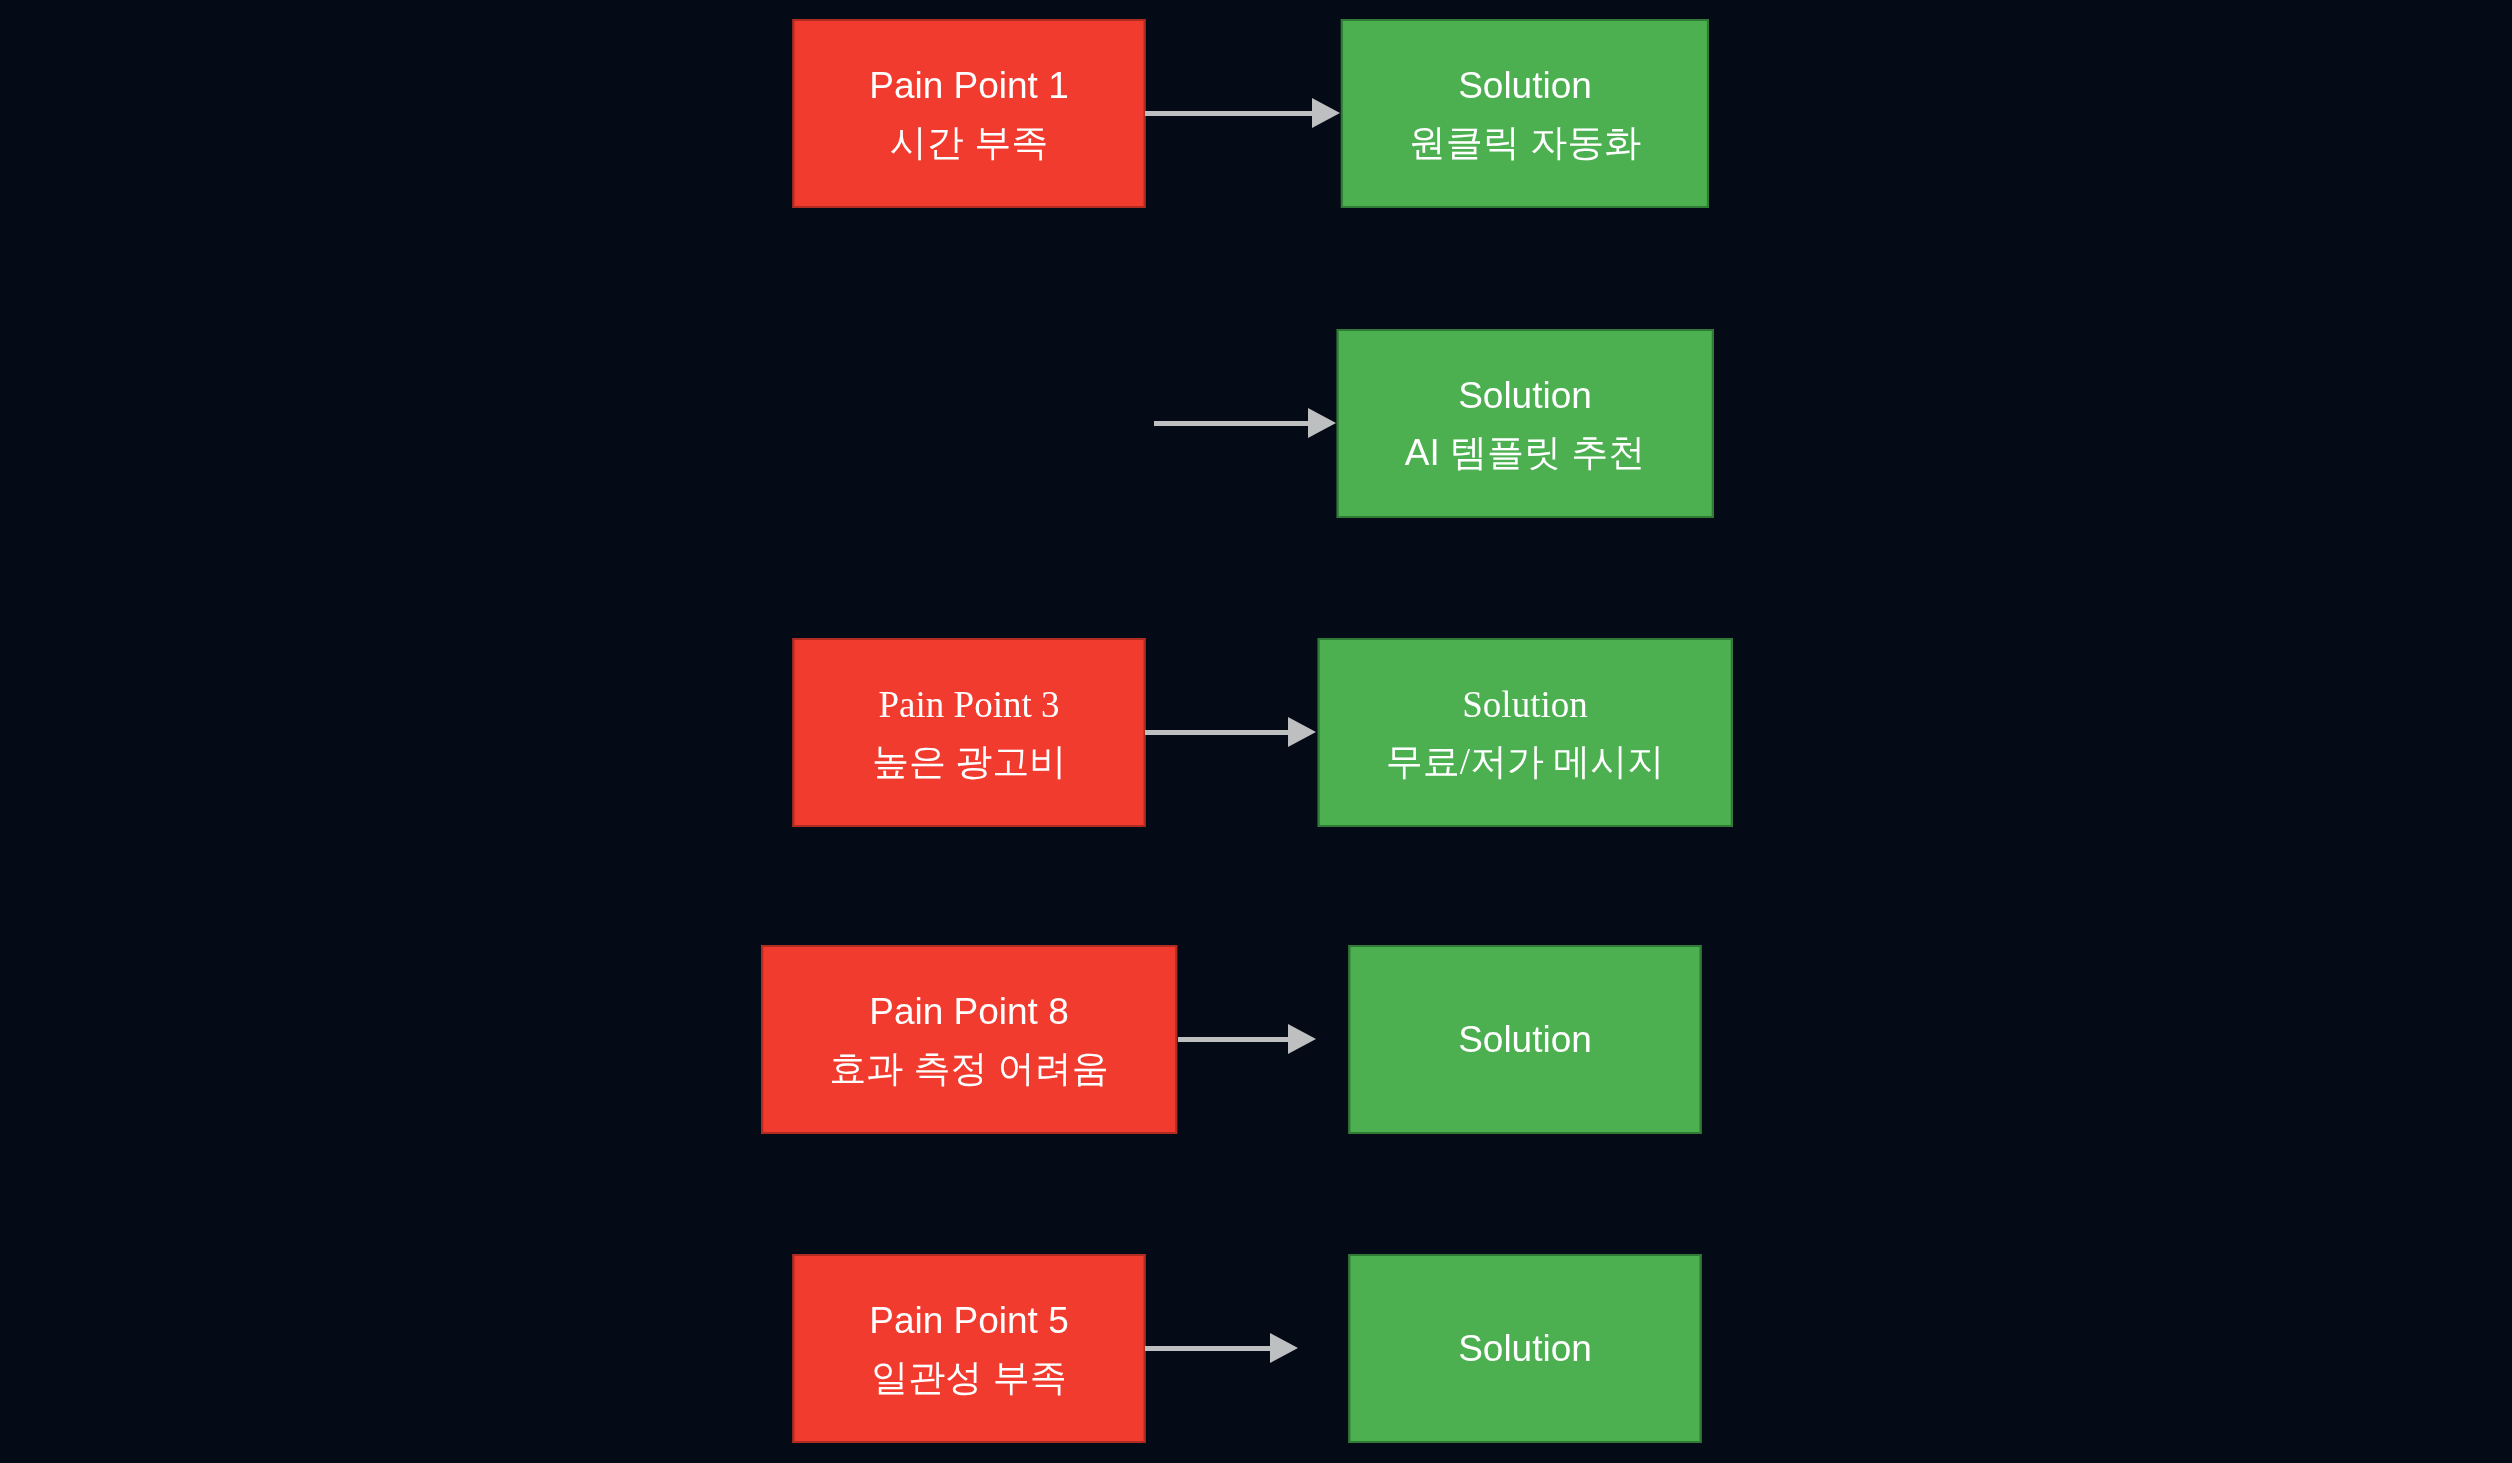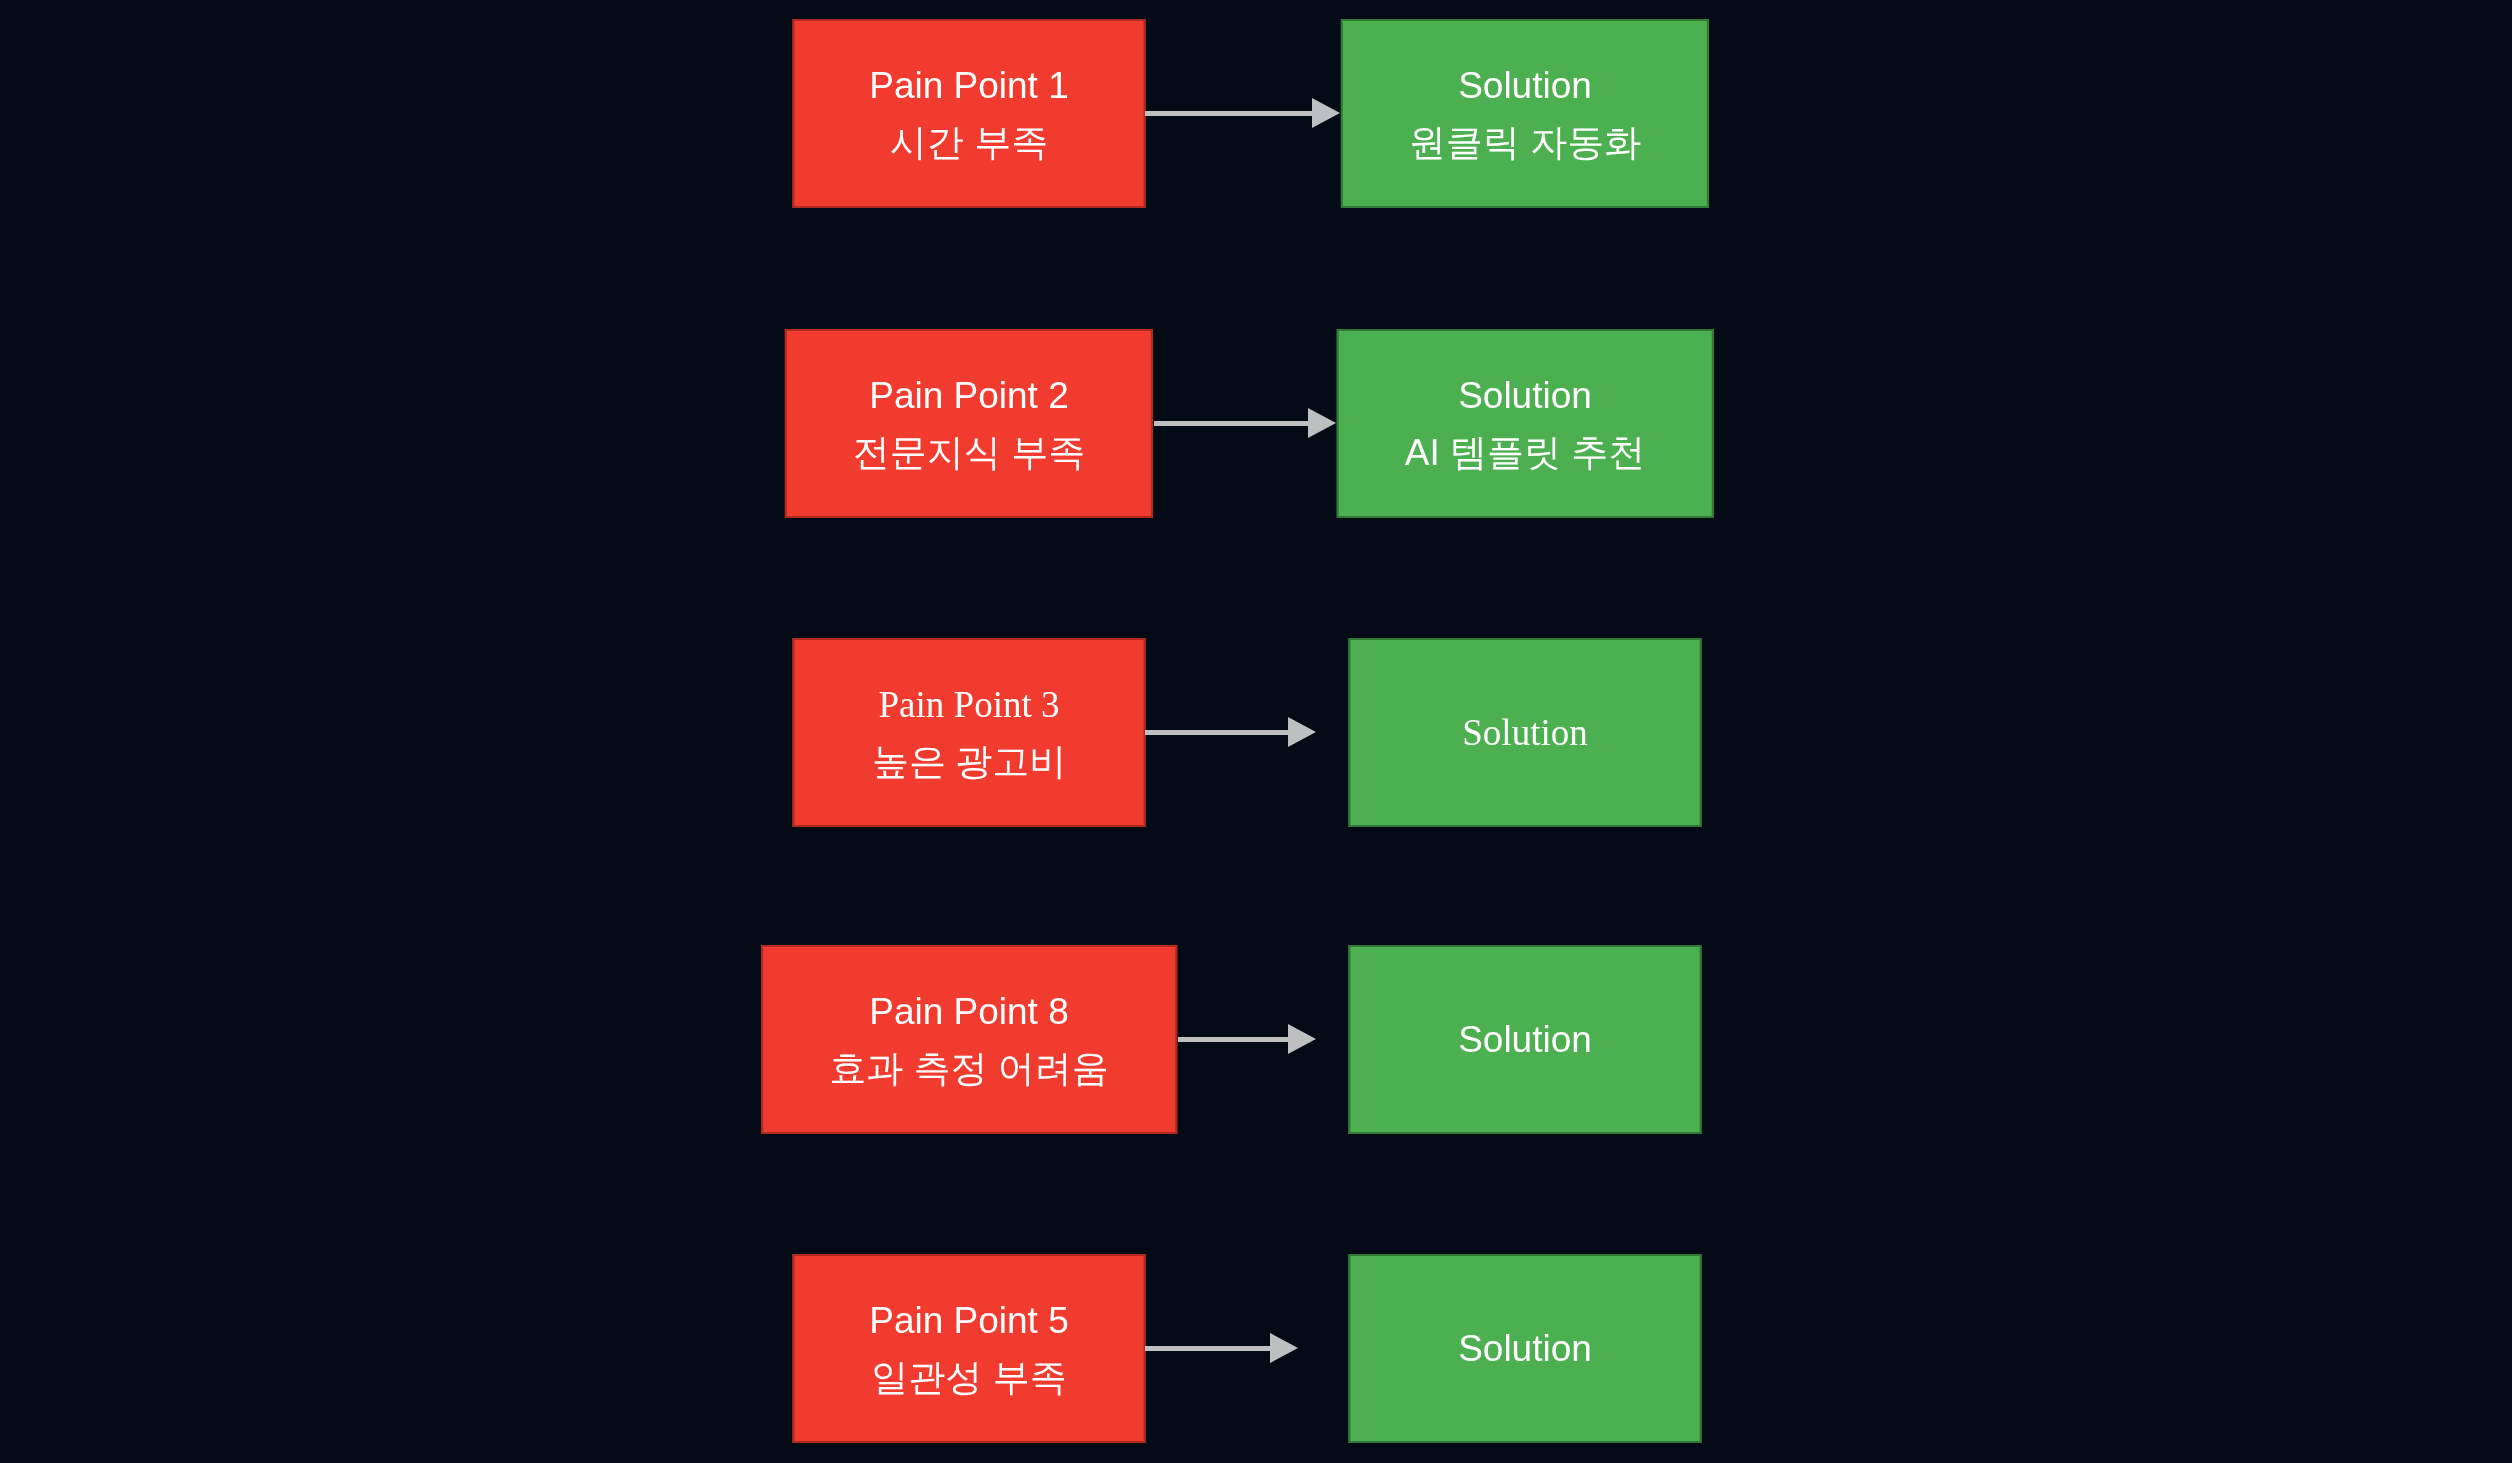--- a/index.html
+++ b/index.html
@@ -58,41 +58,38 @@
     </div>
     <div class="arrow-line" style="left: 1145px; width: 168px;"></div>
     <div class="arrow-head" style="left: 1312px;"></div>
     <div class="box solution">
       <div>Solution</div>
       <div>원클릭 자동화</div>
     </div>
   </section>
 
   <section class="row">
-    <div class="box pain">
-      <div>Pain Point 2</div>
-      <div>전문지식 부족</div>
-    </div>
     <div class="arrow-line" style="left: 1154px; width: 155px;"></div>
     <div class="arrow-head" style="left: 1308px;"></div>
     <div class="box solution">
       <div>Solution</div>
       <div>AI 템플릿 추천</div>
     </div>
   </section>
 
   <section class="row">
     <div class="box pain">
       <div>Pain Point 3</div>
       <div>높은 광고비</div>
     </div>
     <div class="arrow-line" style="left: 1145px; width: 145px;"></div>
     <div class="arrow-head" style="left: 1288px;"></div>
     <div class="box solution">
       <div>Solution</div>
+      <div>무료/저가 메시지</div>
     </div>
   </section>
 
   <section class="row">
     <div class="box pain">
       <div>Pain Point 8</div>
       <div>효과 측정 어려움</div>
     </div>
     <div class="arrow-line" style="left: 1178px; width: 112px;"></div>
     <div class="arrow-head" style="left: 1288px;"></div>

